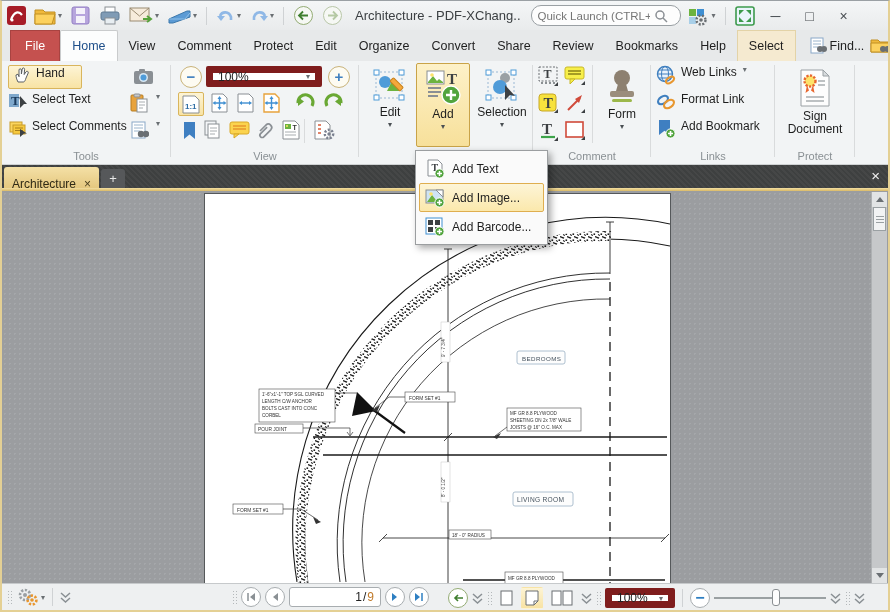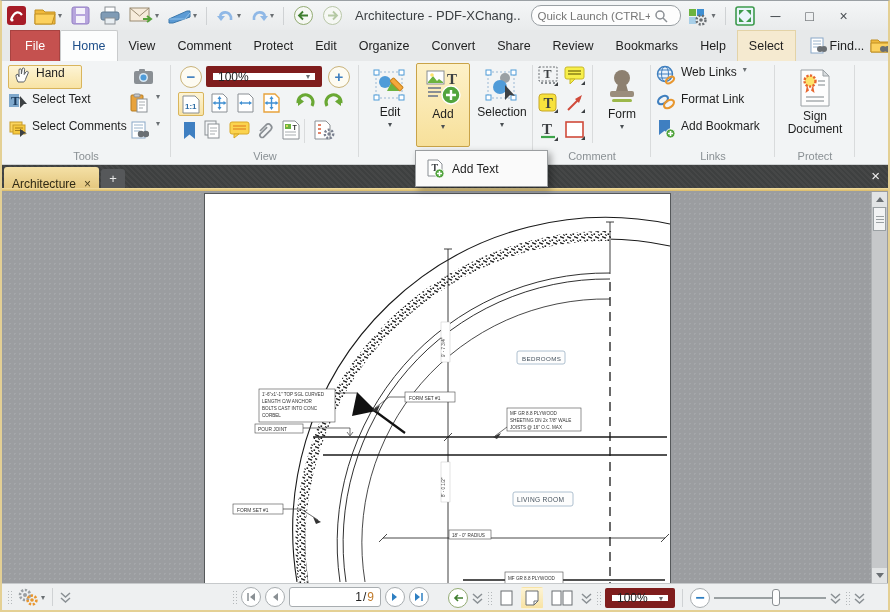--- a/index.html
+++ b/index.html
@@ -535,20 +535,44 @@
   <div class="menu">
     <div class="mi">
       <svg width="20" height="20">
           <path d="M3 1 h10 l4 4 v12 h-14z" fill="#fff" stroke="#8a8f94"></path>
           <text x="6.5" y="12" font-size="10" font-family="Liberation Serif,serif" font-weight="bold" fill="#3c4043">T</text>
           <circle cx="14.5" cy="14.5" r="4.6" fill="#52a43e" stroke="#fff"></circle>
           <path d="M12 14.5 h5 M14.5 12 v5" stroke="#fff" stroke-width="1.5"></path>
         </svg>
       <span>Add Text</span>
     </div>
+    <div class="mi active">
+      <svg width="20" height="20">
+          <rect x="1" y="2" width="17" height="13" fill="#cfe4f4" stroke="#8a8f94"></rect>
+          <path d="M2 14 l5 -7 4 5 2 -2 4 4z" fill="#6cb33f"></path>
+          <circle cx="6" cy="6" r="1.8" fill="#fde36a"></circle>
+          <polygon points="18,2 18,9 11,2" fill="#fff" stroke="#8a8f94"></polygon>
+          <circle cx="14.5" cy="14.5" r="4.6" fill="#52a43e" stroke="#fff"></circle>
+          <path d="M12 14.5 h5 M14.5 12 v5" stroke="#fff" stroke-width="1.5"></path>
+        </svg>
+      <span>Add Image...</span>
+    </div>
+    <div class="mi">
+      <svg width="20" height="20">
+          <rect x="1" y="1" width="16" height="16" fill="#fff" stroke="#3f8fd2"></rect>
+          <rect x="3" y="3" width="5" height="5" fill="#3c4043"></rect>
+          <rect x="10" y="3" width="5" height="5" fill="#3c4043"></rect>
+          <rect x="3" y="10" width="5" height="5" fill="#3c4043"></rect>
+          <rect x="10" y="10" width="2" height="2" fill="#3c4043"></rect>
+          <rect x="13" y="12" width="2" height="2" fill="#3c4043"></rect>
+          <circle cx="14.5" cy="14.5" r="4.6" fill="#52a43e" stroke="#fff"></circle>
+          <path d="M12 14.5 h5 M14.5 12 v5" stroke="#fff" stroke-width="1.5"></path>
+        </svg>
+      <span>Add Barcode...</span>
+    </div>
   </div>
 
   <div class="doctabs">
     <div class="dtab">
       <span>Architecture</span>
       <span class="x">×</span>
     </div>
     <div class="plustab">+</div>
     <span class="tabx">×</span>
   </div>

